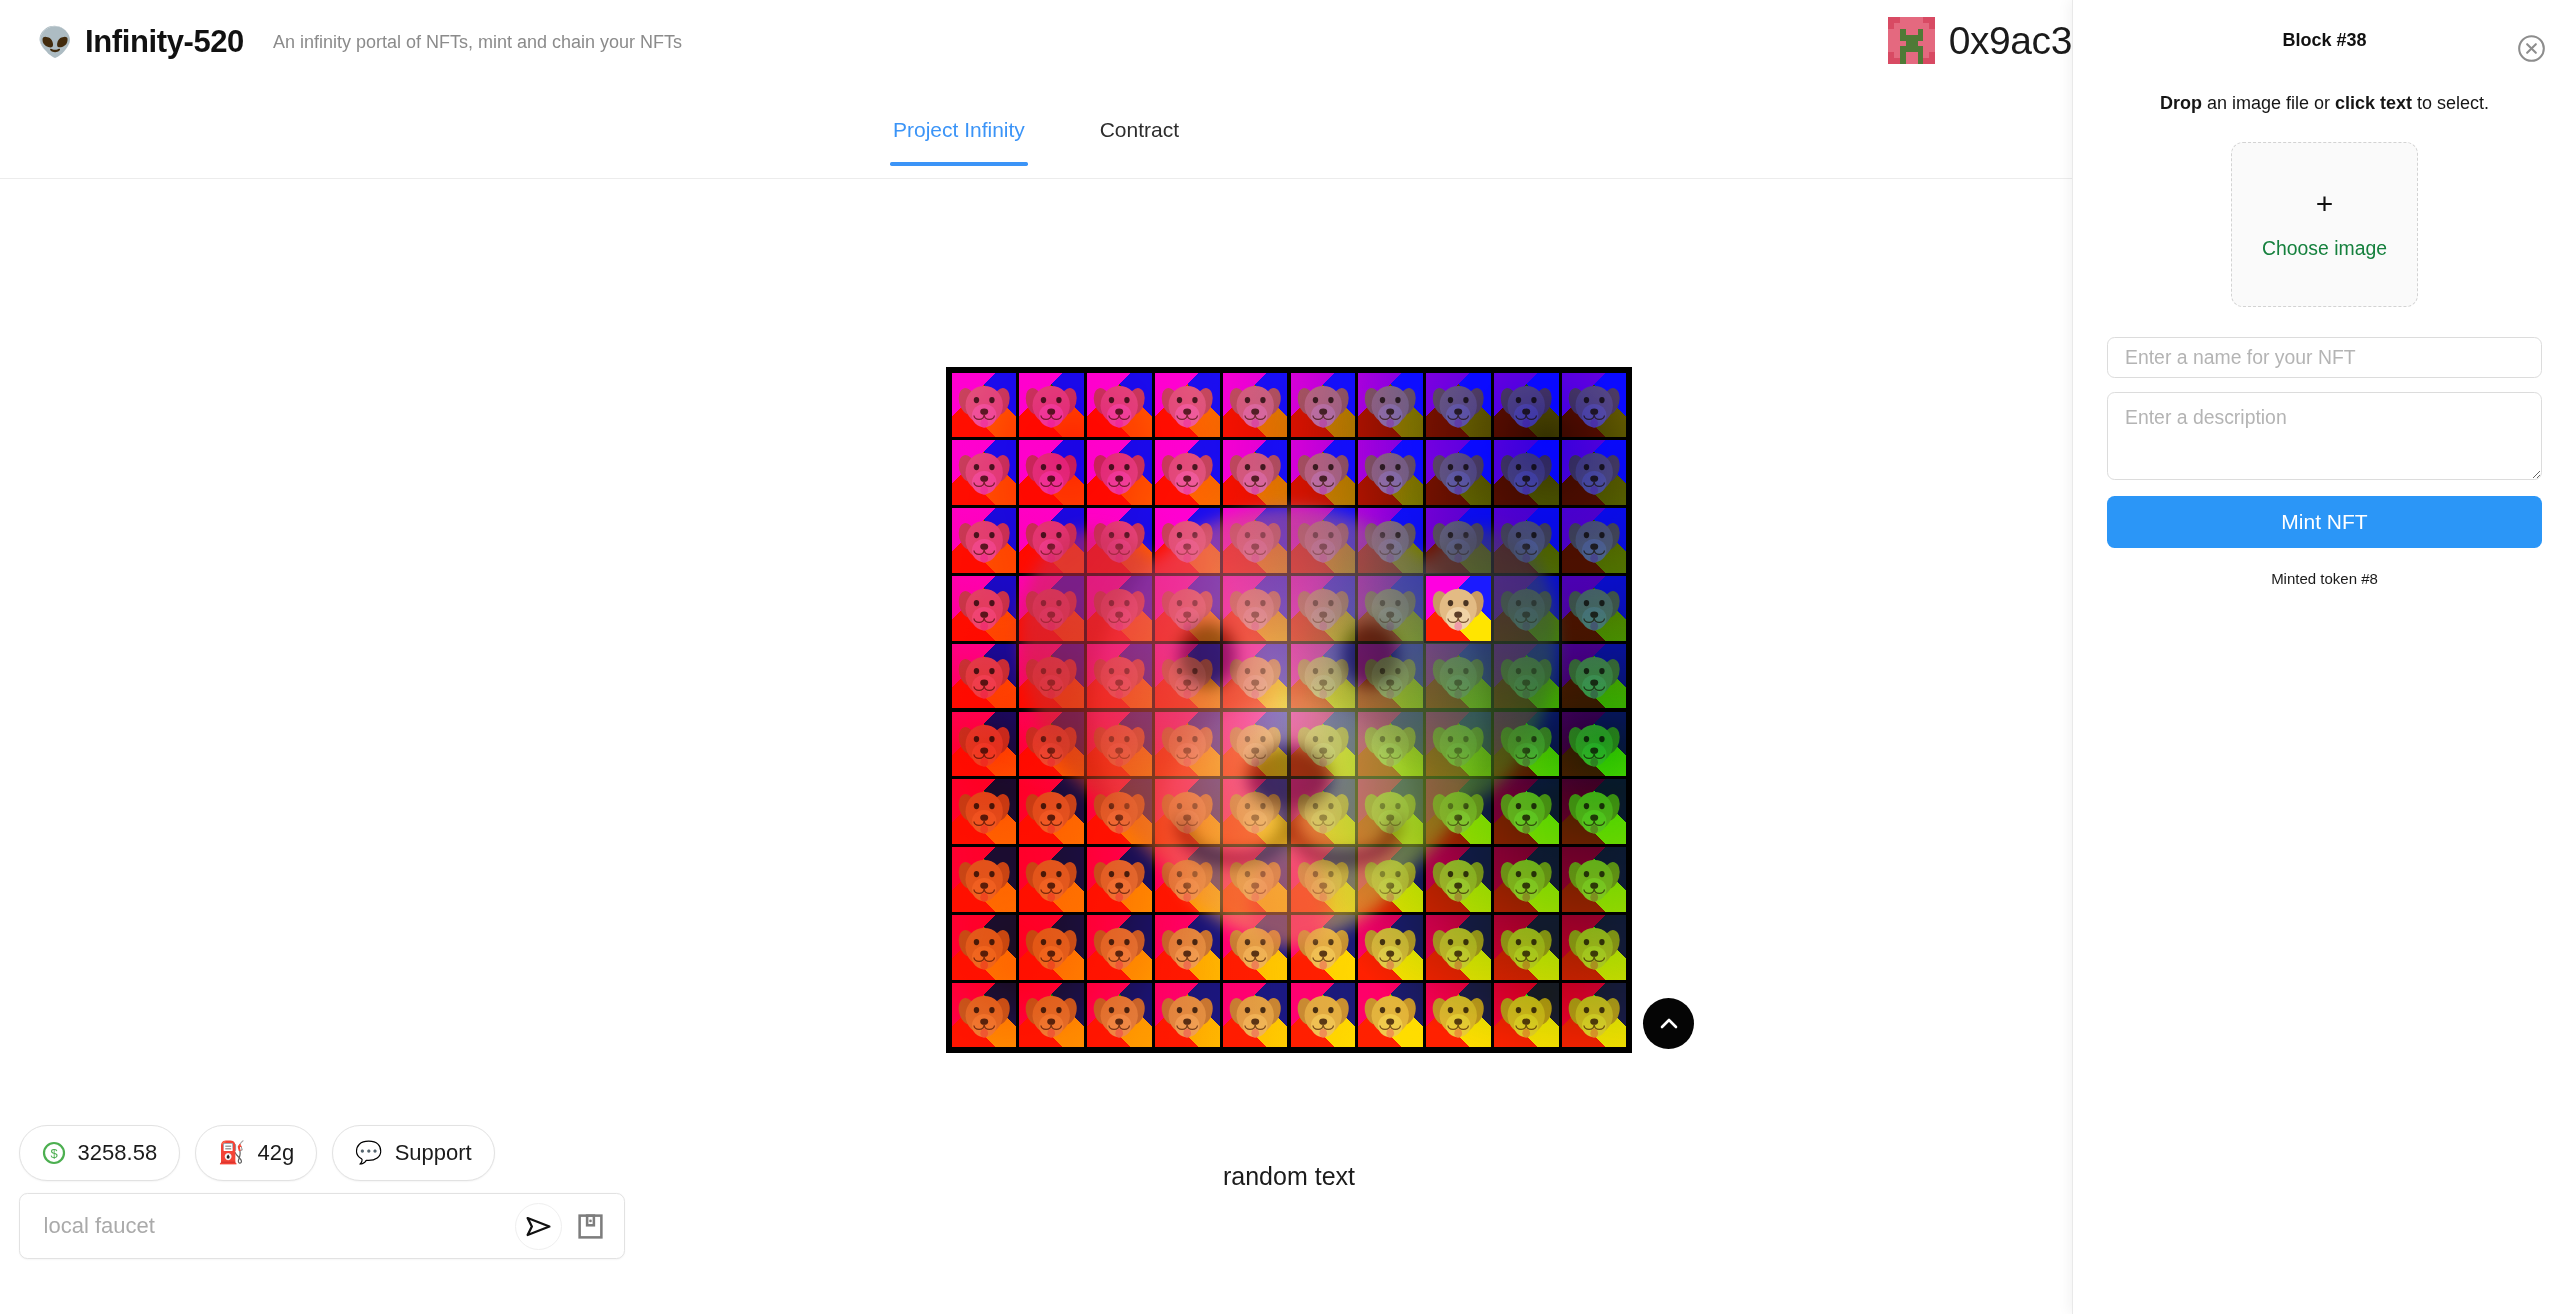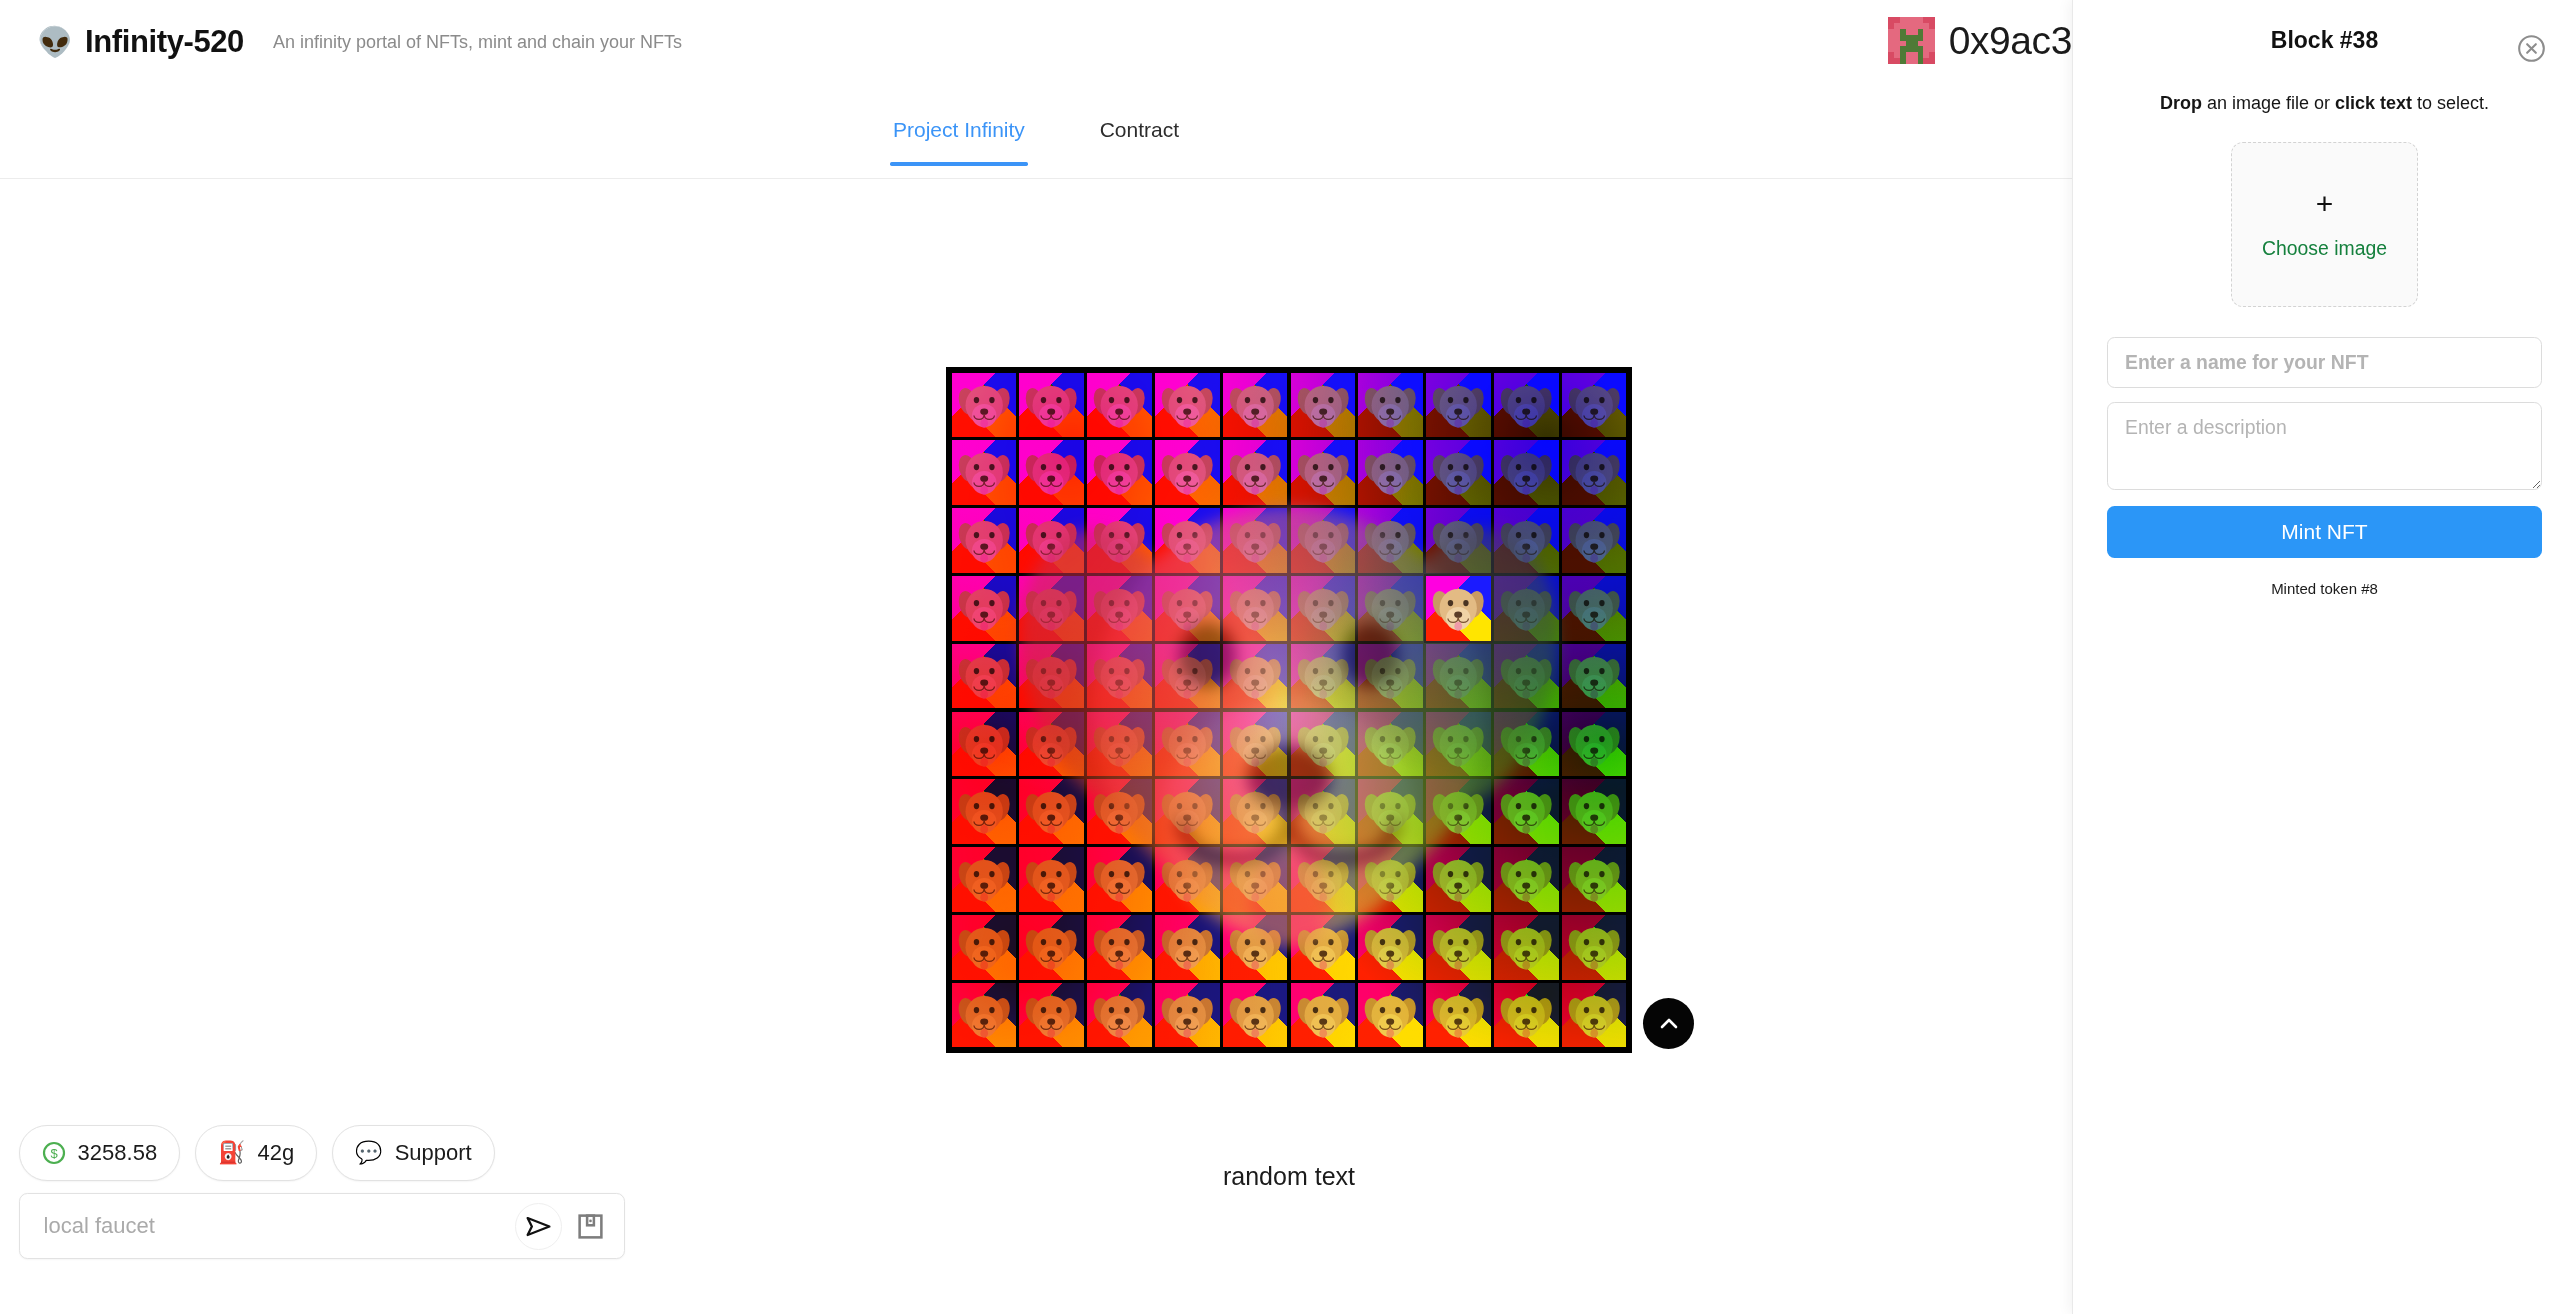--- a/index.html
+++ b/index.html
@@ -183,21 +183,21 @@
     position: absolute; right: 0; top: 0;
     width: 504px; height: 1314px;
     background: #fff;
     border-left: 1.7px solid #e9e9e9;
     box-shadow: -3.4px 0 12px rgba(0,0,0,.05);
   }
   .panel-head {
     position: relative; height: 81px;
     display: flex; align-items: center; justify-content: center;
   }
-  .panel-title { font-size: 23px; font-weight: bold; color: #111; }
+  .panel-title { font-size: 18px; font-weight: bold; color: #111; }
   .panel-close {
     position: absolute; right: 30px; top: 34px;
     width: 29px; height: 29px; background: none; border: none; cursor: pointer; padding: 0;
   }
   .panel-close svg { width: 29px; height: 29px; display: block; }
   .drop-hint {
     text-align: center; font-size: 18px; color: #161616; margin-top: 12px;
   }
   .drop-hint b { font-weight: bold; }
   .dropzone {
@@ -208,21 +208,21 @@
   }
   .dropzone-plus { font-size: 30px; color: #111; line-height: 1; font-weight: 300; }
   .dropzone-label { font-size: 19.4px; color: #15803d; }
   .panel-form { margin: 30px 34px 0 34px; }
   .field {
     width: 100%; border: 0.8px solid #dcdcdc; border-radius: 7.6px;
     font-size: 19.4px; color: #1b1b1b; font-family: inherit;
     padding: 13.5px 17px; outline: none; background: #fff;
   }
   .field::placeholder { color: #b4b4b4; }
-  .field.name { height: 51px; font-weight: bold; }
+  .field.name { height: 41px; }
   .field.desc { height: 88px; margin-top: 13.5px; resize: vertical; }
   .mint-btn {
     margin-top: 13.5px; width: 100%; height: 52px;
     background: #2b96f7; border: none; border-radius: 7.6px;
     color: #fff; font-size: 21px; cursor: pointer; font-family: inherit;
   }
   .mint-status {
     margin-top: 22px; text-align: center; font-size: 15px; color: #1b1b1b;
   }
 </style>

